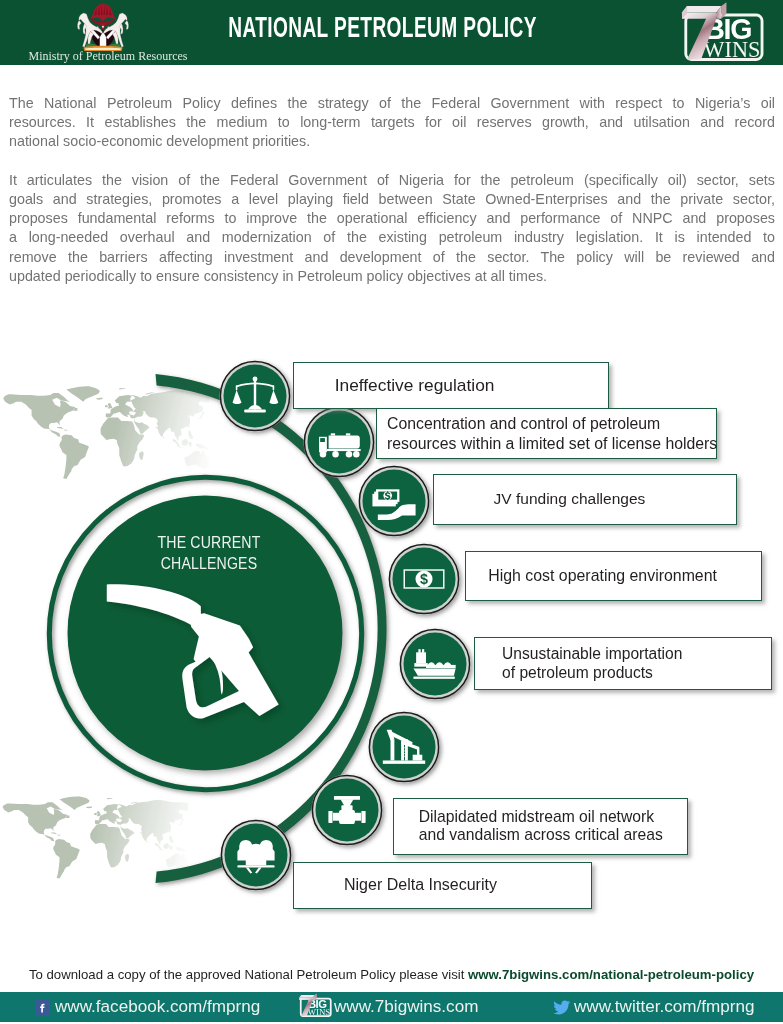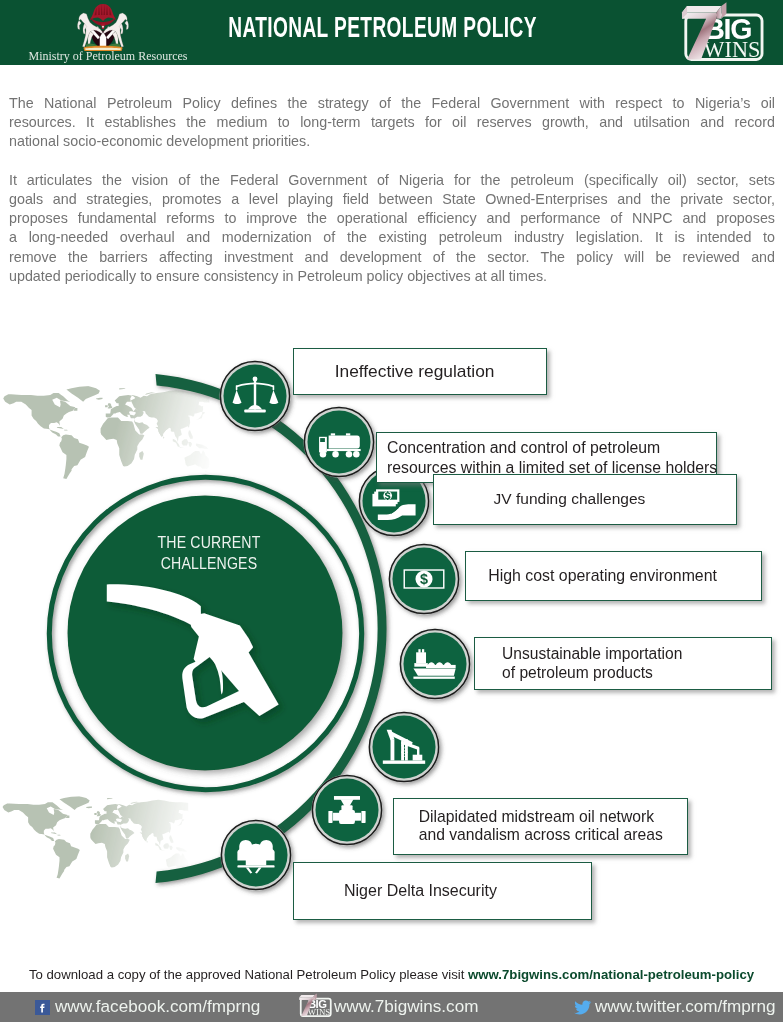--- a/index.html
+++ b/index.html
@@ -10,21 +10,21 @@
   .crest{position:absolute;left:76px;top:2px;}
   .ministry{position:absolute;left:22px;top:49px;width:172px;text-align:center;color:#dfe8e2;font-family:"Liberation Serif",serif;font-size:12px;}
   .logo{position:absolute;left:674px;top:1px;}
   .intro{position:absolute;left:9px;top:94px;width:766px;color:#737373;font-size:14.3px;font-family:"Liberation Sans",sans-serif;}
   .intro .ln{line-height:19.2px;text-align:justify;text-align-last:justify;}
   .intro .ln.last{text-align-last:left;}
   .intro .p2{margin-top:19.2px;}
   
   .dl{position:absolute;left:0;top:967px;width:783px;text-align:center;font-size:13.2px;color:#231f20;font-family:"Liberation Sans",sans-serif;}
   .dl b{color:#0b4a2d;font-weight:bold;margin-top:12px;}
-  .ftr{position:absolute;left:0;top:992px;width:783px;height:30px;background:#737373;}
+  .ftr{position:absolute;left:0;top:992px;width:783px;height:30px;background:#0f766e;}
   .ftr .si{position:absolute;top:0;height:30px;display:flex;align-items:center;color:#eef3ee;font-size:17.1px;font-family:"Liberation Sans",sans-serif;}
   .fbico{width:15px;height:15px;background:#3b5998;display:inline-block;margin-right:5px;position:relative;}
   .twico{width:17px;height:14px;display:inline-block;margin-right:5px;}
   
   .diagram{position:absolute;left:0;top:305;width:783px;height:640px;}
   .hubtxt{position:absolute;left:129px;top:532px;width:160px;text-align:center;color:#eef3ef;font-size:17px;line-height:21.2px;letter-spacing:.2px;font-family:"Liberation Sans",sans-serif;}
   .hubtxt div{transform:scaleX(0.83);}
   .box{position:absolute;background:#ffffff;border:1.3px solid #1b5c43;box-sizing:border-box;box-shadow:3px 3px 4px rgba(120,120,120,.55);display:flex;align-items:center;}
   .box .bt{width:100%;color:#231f20;font-size:15.6px;line-height:19.4px;font-family:"Liberation Sans",sans-serif;}
   .box .bt > div{white-space:nowrap;display:block;}
@@ -403,26 +403,26 @@
   <path d="M28 60 C28 52 38 48 50 48 C62 48 72 52 72 60 L72 72 L28 72 Z"></path>
   <rect x="10" y="72" width="80" height="5" rx="2"></rect>
   <path d="M28 77 L38 90 L42 88 L34 77 Z"></path>
   <path d="M62 77 L52 90 L48 88 L56 77 Z"></path>
 </g>
             </g>
         </g>
       </g>
     </svg>
   </div>
-  <div class="box" style="left:293.2px;top:348px;width:254px;height:46.7px;align-items:center;">
+  <div class="box" style="left:293.2px;top:362px;width:316px;height:46.7px;align-items:center;">
     <div class="bt" style="text-align:left;padding-left:40.5px;font-size:17.35px;line-height:20px;">
         <div>Ineffective regulation</div>
       </div>
   </div>
-  <div class="box" style="left:376.4px;top:408.3px;width:340.8px;height:50.6px;margin-top:24px;">
+  <div class="box" style="left:376.4px;top:408.3px;width:340.8px;height:50.6px;">
     <div class="bt" style="text-align:left;padding-left:9.7px;font-size:15.8px;line-height:19.5px;">
         <div>Concentration and control of petroleum</div>
         <div>resources within a limited set of license holders</div>
       </div>
   </div>
   <div class="box" style="left:433.0px;top:473.7px;width:304.0px;height:51.2px;">
     <div class="bt" style="text-align:left;padding-left:59.6px;font-size:15.5px;line-height:20px;">
         <div>JV funding challenges</div>
       </div>
   </div>
@@ -436,21 +436,21 @@
         <div>Unsustainable importation</div>
         <div>of petroleum products</div>
       </div>
   </div>
   <div class="box" style="left:393.3px;top:798.2px;width:295.0px;height:56.4px;">
     <div class="bt" style="text-align:left;padding-left:24.4px;font-size:15.7px;line-height:18.6px;">
         <div>Dilapidated midstream oil network</div>
         <div>and vandalism across critical areas</div>
       </div>
   </div>
-  <div class="box" style="left:293.0px;top:861.9px;width:298.7px;height:58px;">
+  <div class="box" style="left:293.0px;top:861.9px;width:298.7px;height:47px;">
     <div class="bt" style="text-align:left;padding-left:50.0px;font-size:16.0px;line-height:20px;">
         <div>Niger Delta Insecurity</div>
       </div>
   </div>
   <div class="hubtxt">
     <div>THE CURRENT</div>
     <div>CHALLENGES</div>
   </div>
   <div class="intro">
     <div class="para">
@@ -494,21 +494,21 @@
           <text x="47" y="60" font-family="Liberation Sans, sans-serif" font-size="45" font-weight="bold" fill="#ffffff" letter-spacing="-2">BIG</text>
           <text x="46" y="88" font-family="Liberation Serif, serif" font-size="35" fill="#f4f8f4">WINS</text>
           <path d="M12 18 L20 8 L74 8 L66 18 Z" fill="#f1eaec"></path>
           <path d="M74 8 L82 2 L82 20 L74 28 Z" fill="#c0a0a8"></path>
           <path d="M12 18 L66 18 L66 28 L42 92 L20 92 L50 28 L12 28 Z" fill="url(#g7b)"></path>
           <path d="M66 18 L74 8 L74 28 L66 28 Z" fill="#d2b6bd"></path>
         </svg>
       </span>
       <span>www.7bigwins.com</span>
     </div>
-    <div class="si" style="left:573px;">
+    <div class="si" style="left:552px;">
       <span class="twico">
         <svg viewBox="0 0 24 20" width="19" height="16">
             <path d="M23 2.4c-.8.4-1.7.6-2.6.8 .9-.6 1.6-1.5 2-2.5-.9.5-1.9.9-2.9 1.1C18.6 1 17.5.5 16.2.5c-2.4 0-4.4 2-4.4 4.4 0 .3 0 .7.1 1C8.3 5.7 5.1 4 3 1.4c-.4.6-.6 1.4-.6 2.2 0 1.5.8 2.9 2 3.7-.7 0-1.4-.2-2-.5v.1c0 2.1 1.5 3.9 3.5 4.3-.4.1-.8.2-1.2.2-.3 0-.6 0-.8-.1.6 1.7 2.2 3 4.1 3-1.5 1.2-3.4 1.9-5.5 1.9-.4 0-.7 0-1.1-.1 2 1.3 4.3 2 6.8 2 8.1 0 12.6-6.8 12.6-12.6v-.6c.9-.6 1.6-1.4 2.2-2.3z" fill="#55acee"></path>
           </svg>
       </span>
       <span>www.twitter.com/fmprng</span>
     </div>
   </div>
 </div>
 

